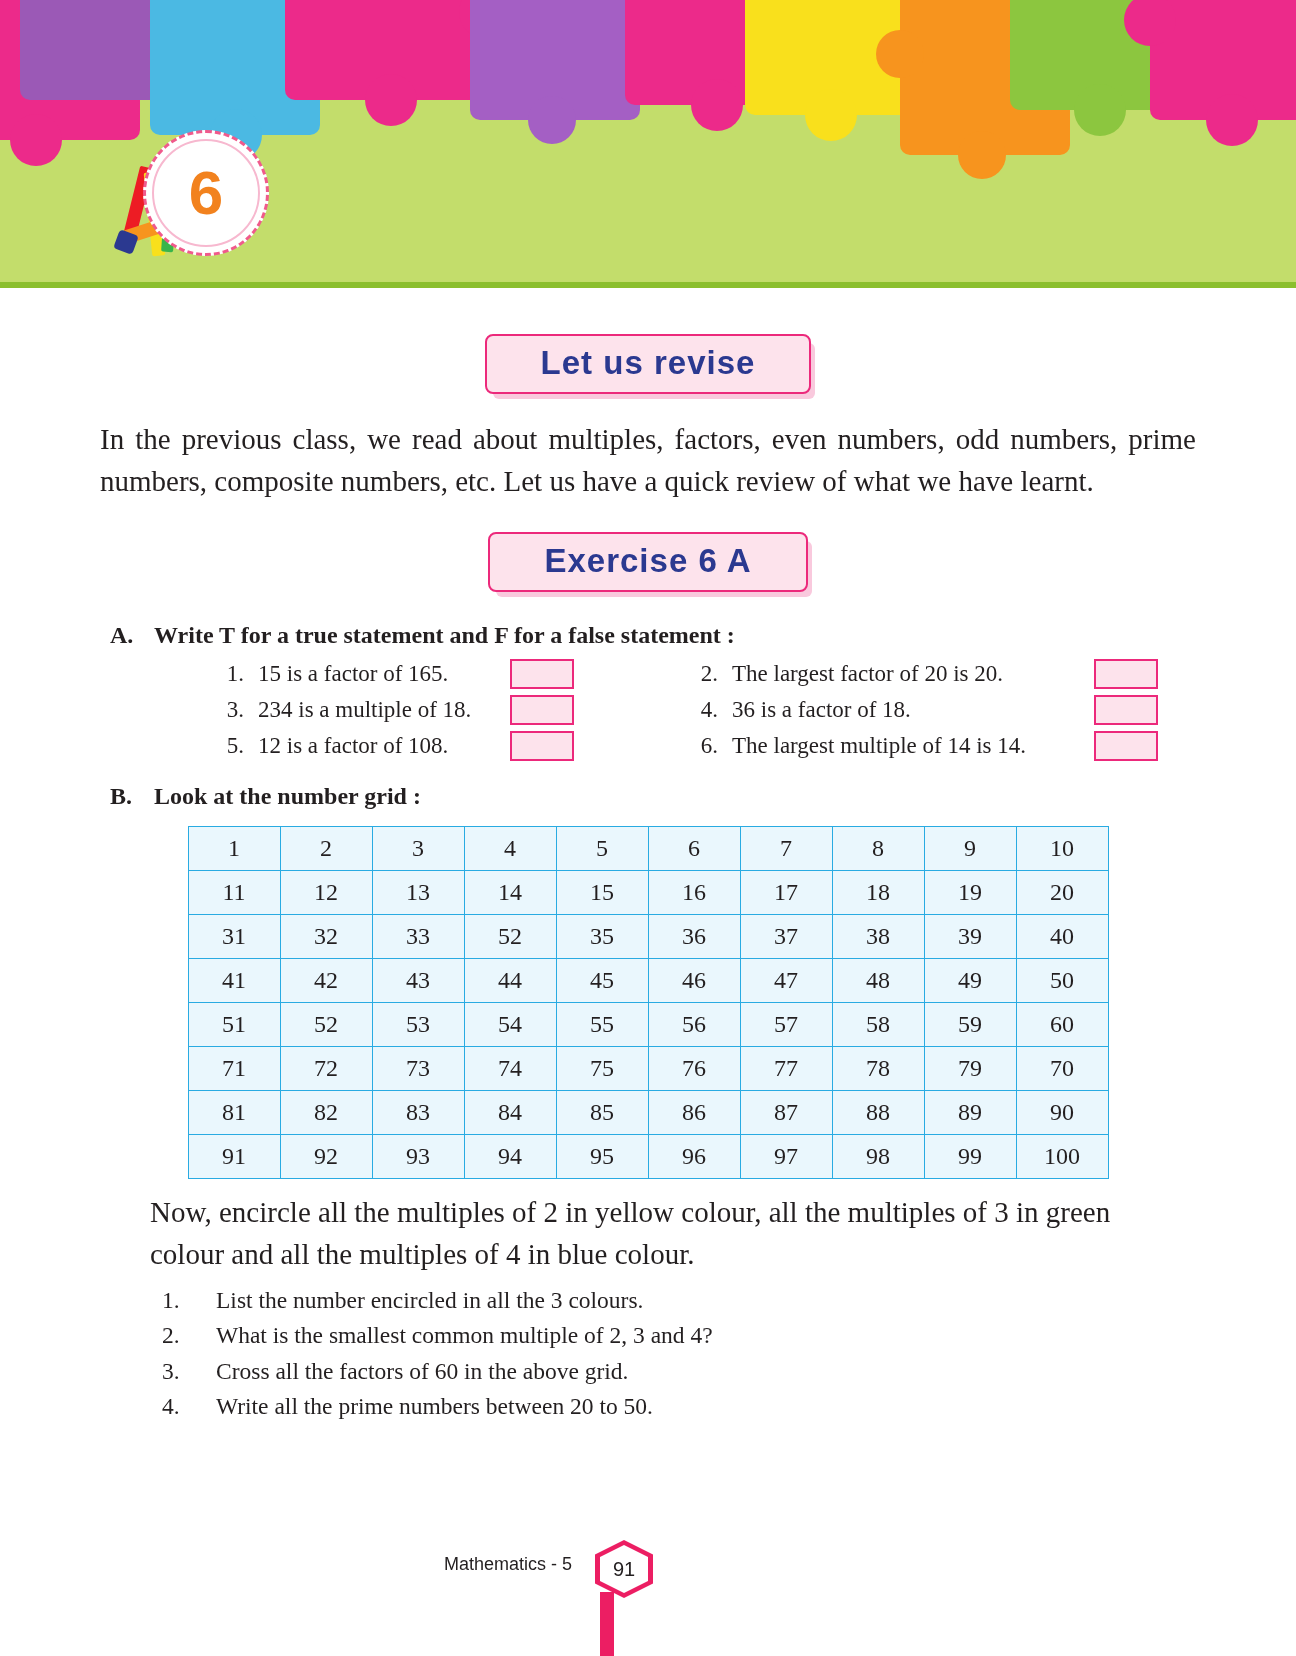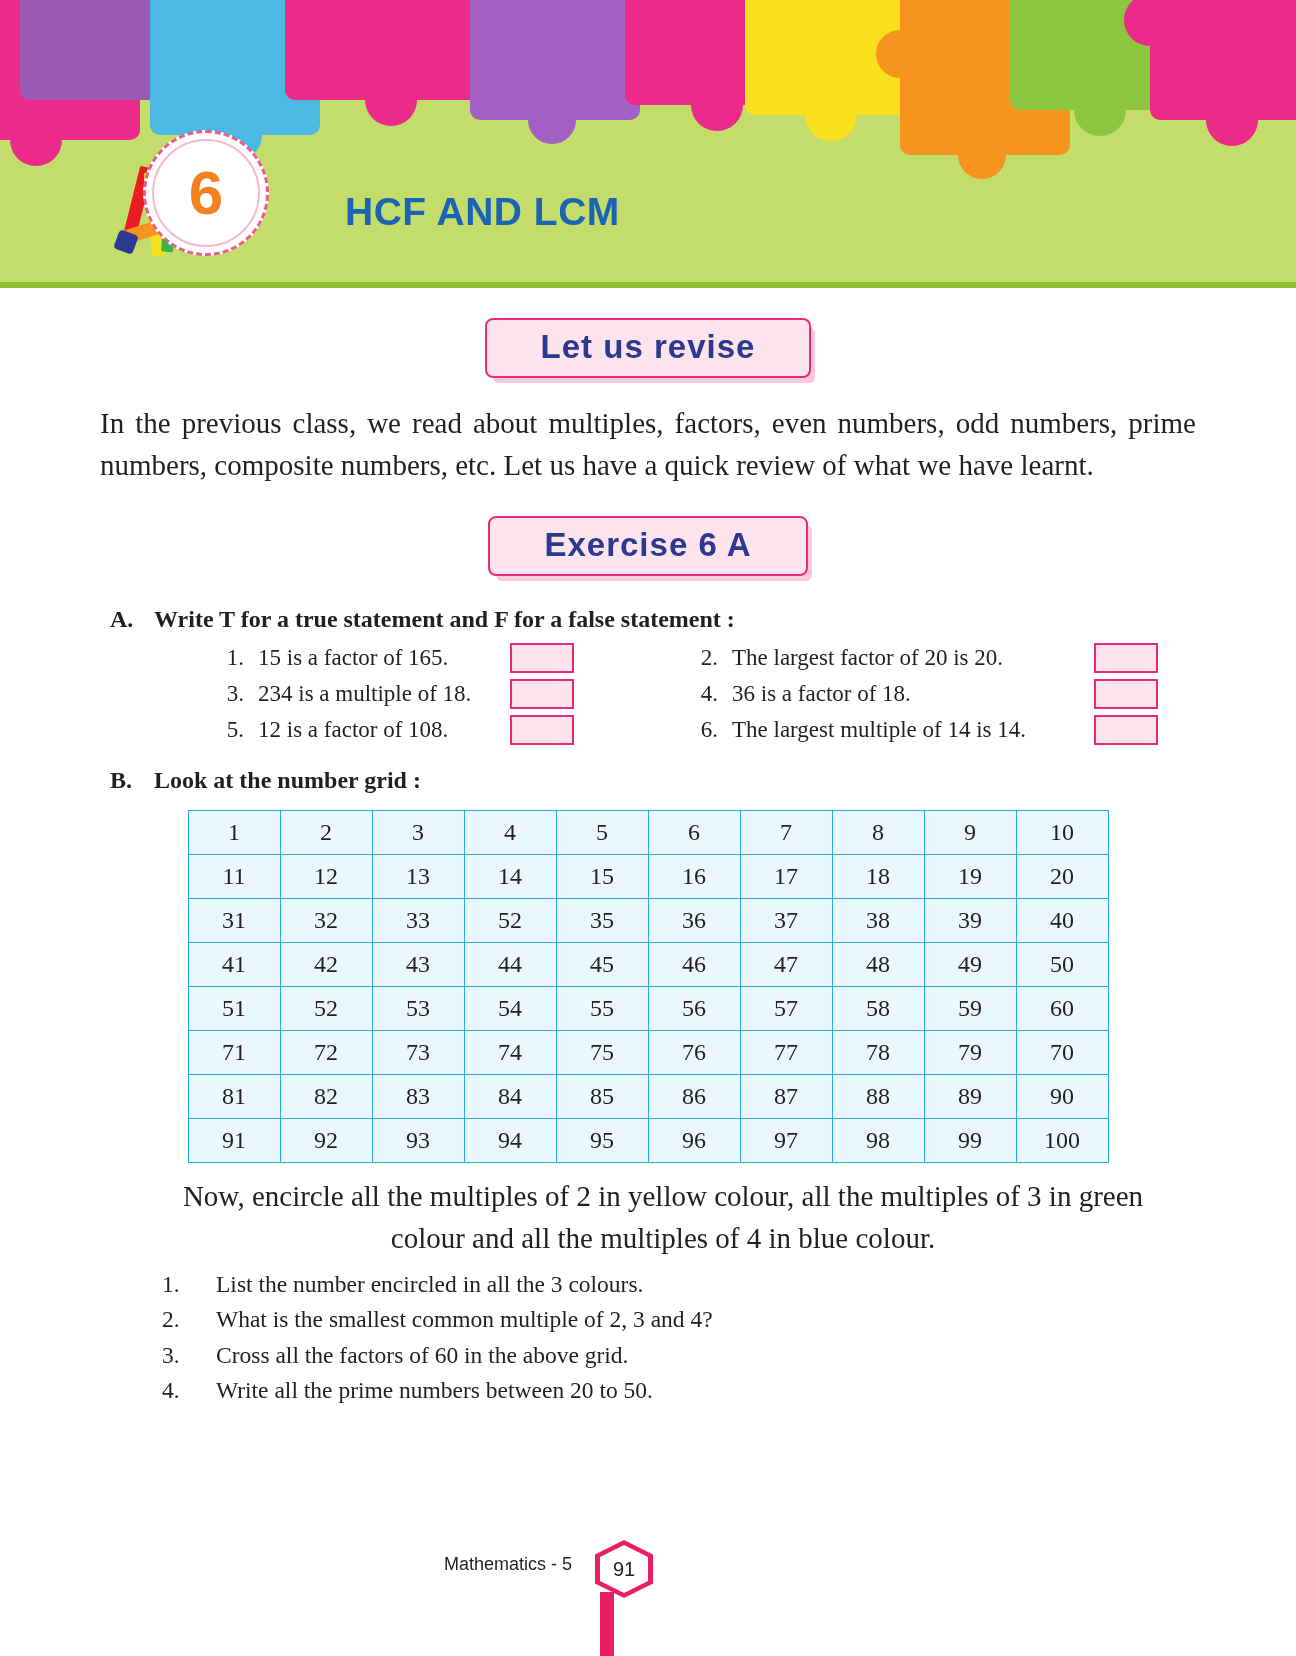--- a/index.html
+++ b/index.html
@@ -90,21 +90,21 @@
     height: 100px;
   }
   .pencil {
     position: absolute;
     border-radius: 2px;
   }
 
   
   .content {
     position: absolute;
-    top: 288px;
+    top: 304px;
     left: 0;
     width: 1296px;
   }
 
   .ribbon-wrap {
     display: flex;
     justify-content: center;
   }
   .ribbon {
     position: relative;
@@ -290,21 +290,20 @@
     <div class="pencil" style="left:4px; top:46px; width:96px; height:14px; background:#f7941e; transform:rotate(-18deg);"></div>
     <div class="pencil" style="left:-2px; top:62px; width:20px; height:20px; background:#2b3990; border-radius:4px; transform:rotate(20deg);"></div>
   </div>
 
   <div class="chapter-badge">
     <div class="chapter-badge-inner">
       <span class="chapter-number">6</span>
     </div>
   </div>
 
-  <div class="chapter-title">HCF AND LCM</div>
 
   <div class="banner-bottom-strip"></div>
 </div>
 
 <div class="content">
 
   <div class="ribbon-wrap" style="margin-top:30px;">
     <div class="ribbon">Let us revise</div>
   </div>
 
@@ -460,21 +459,21 @@
         <td>95</td>
         <td>96</td>
         <td>97</td>
         <td>98</td>
         <td>99</td>
         <td>100</td>
       </tr>
     </tbody>
   </table>
 
-  <p class="para" style="margin:12px 120px 0 150px;text-align:center;">Now, encircle all the multiples of 2 in yellow colour, all the multiples of 3 in green colour and all the multiples of 4 in blue colour.</p>
+  <p class="para" style="margin:12px 120px 0 150px;">Now, encircle all the multiples of 2 in yellow colour, all the multiples of 3 in green colour and all the multiples of 4 in blue colour.</p>
 
   <div style="margin:8px 0 0 150px;">
     <div class="list-item">
       <span class="lnum">1.</span>
       <span>List the number encircled in all the 3 colours.</span>
     </div>
     <div class="list-item">
       <span class="lnum">2.</span>
       <span>What is the smallest common multiple of 2, 3 and 4?</span>
     </div>

